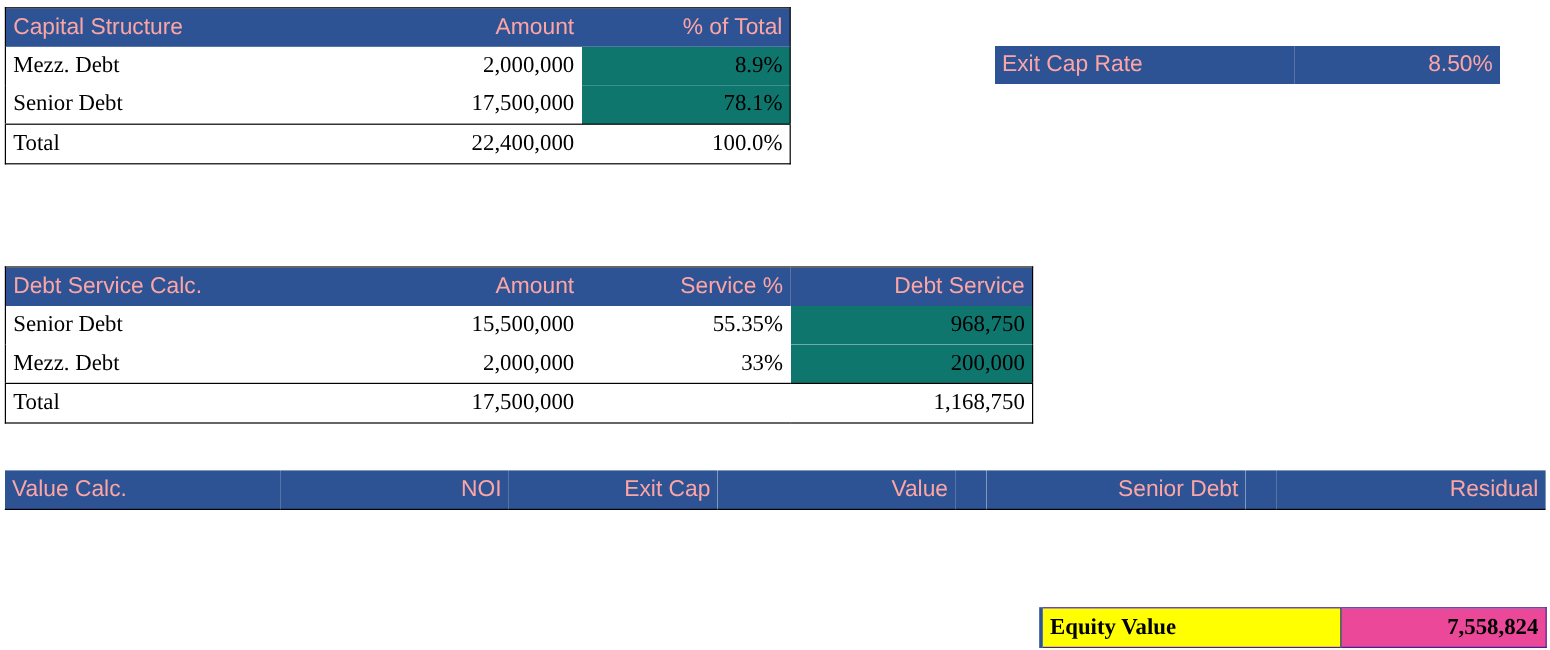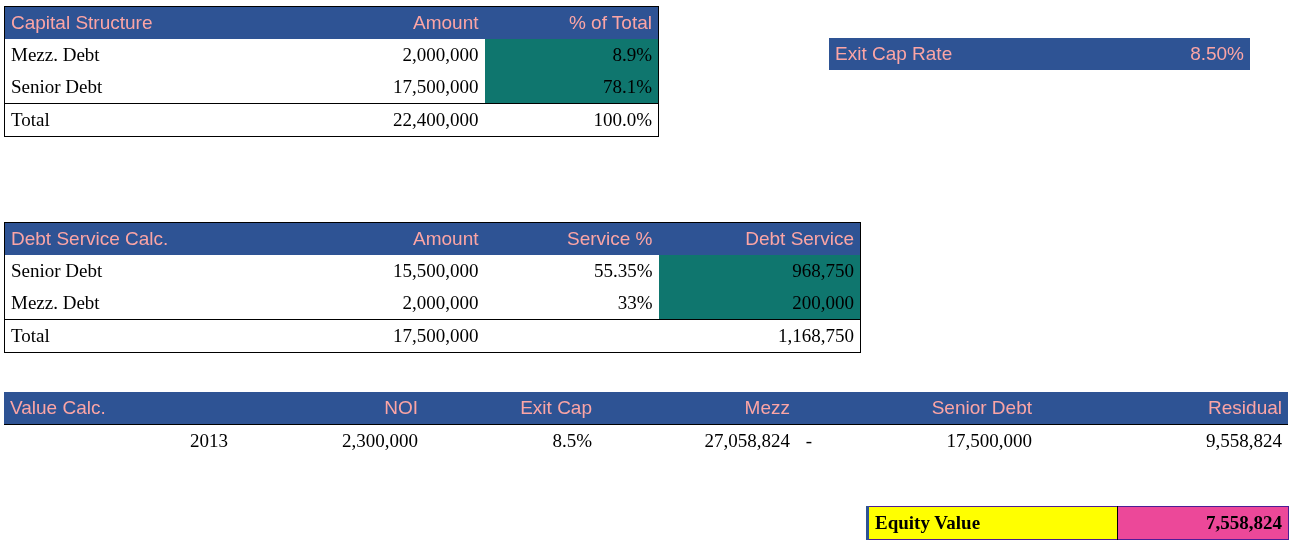--- a/index.html
+++ b/index.html
@@ -206,38 +206,28 @@
         <col style="width:26px">
         <col style="width:216px">
       <col style="width:26px">
         <col style="width:224px">
     </colgroup>
     <thead>
       <tr>
         <th class="hdr l">Value Calc.</th>
         <th class="hdr r">NOI</th>
         <th class="hdr r">Exit Cap</th>
-        <th class="hdr r">Mezz</th>
+        <th class="hdr r">Value</th>
         <th class="hdr"></th>
         <th class="hdr r">Senior Debt</th>
         <th class="hdr"></th>
         <th class="hdr r">Residual</th>
       </tr>
     </thead>
     <tbody>
-      <tr>
-        <td class="r">2013</td>
-        <td class="r">2,300,000</td>
-        <td class="r">8.5%</td>
-        <td class="r">27,058,824</td>
-        <td class="dash">-</td>
-        <td class="r">17,500,000</td>
-        <td class="dash"></td>
-        <td class="r">9,558,824</td>
-      </tr>
     </tbody>
   </table>
 
   <table class="grid" id="equity-value">
     <colgroup>
         <col style="width:250px">
         <col style="width:171px">
       </colgroup>
     <tbody>
       <tr>

